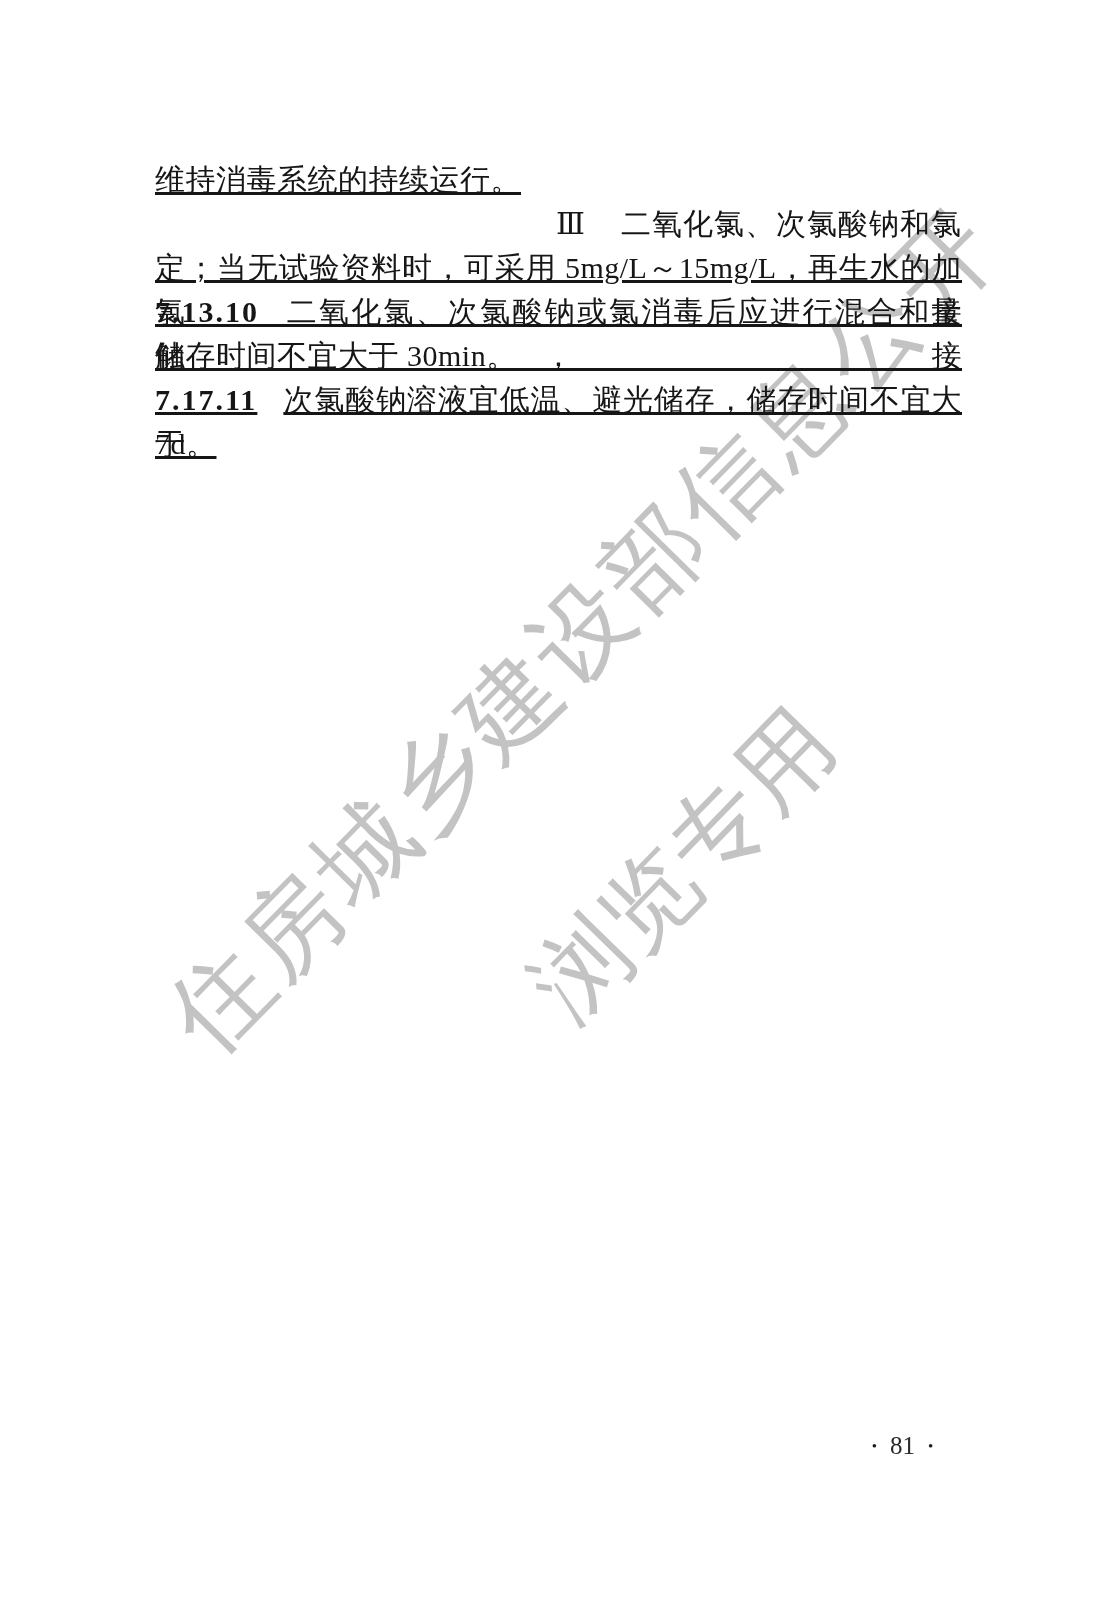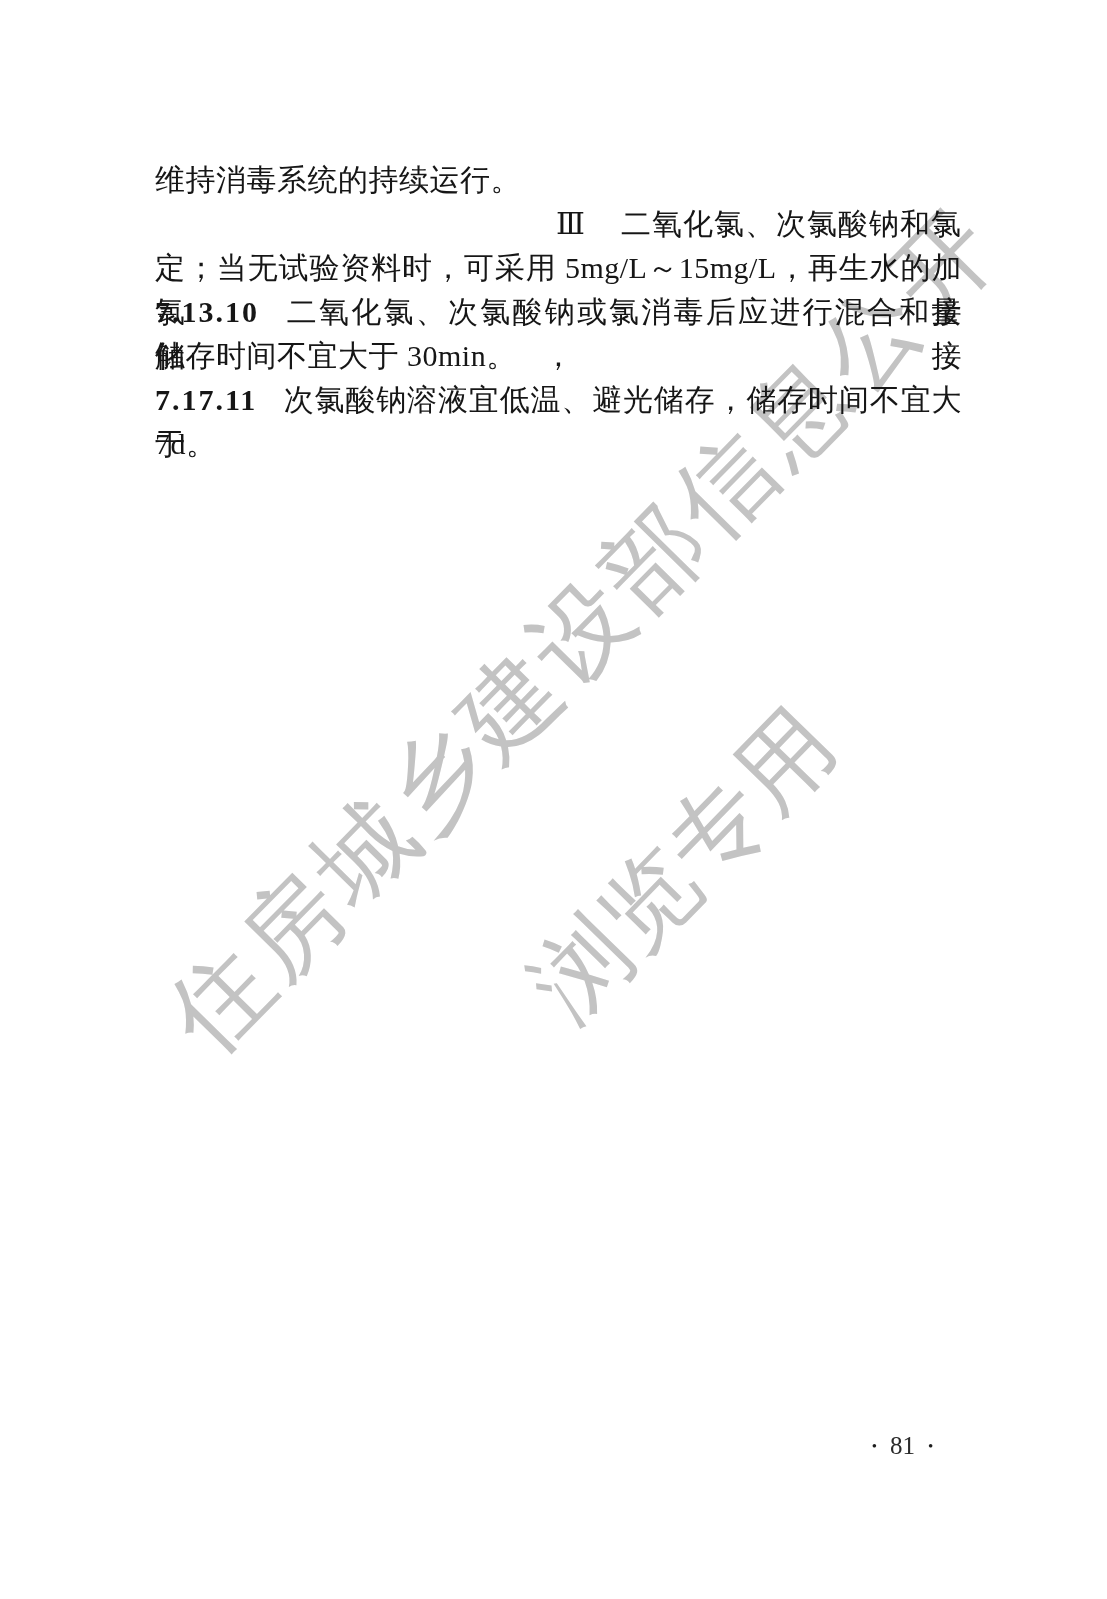--- a/index.html
+++ b/index.html
@@ -42,21 +42,21 @@
   .content {
     position: absolute;
     z-index: 2;
     left: 155px;
     top: 158px;
     width: 807px;
     font-size: 30px;
     line-height: 44px;
     letter-spacing: 0.5px;
   }
-  .tline { height: 44px; white-space: nowrap; }
+  .tline { height: 44px; white-space: nowrap; text-decoration: underline; }
   .j {
     white-space: normal;
     text-align: justify;
     text-align-last: justify;
     text-justify: inter-character;
   }
   .heading {
     height: 44px;
     text-align: right;
     letter-spacing: 1px;

